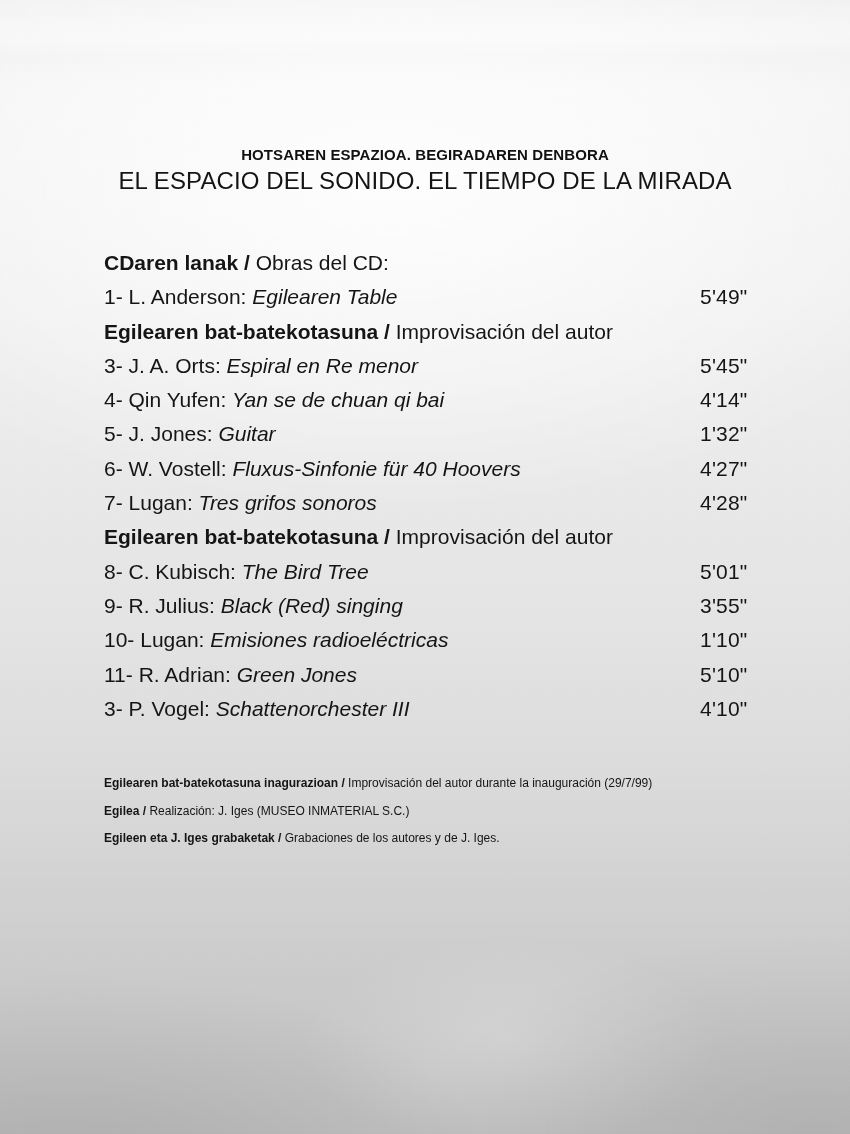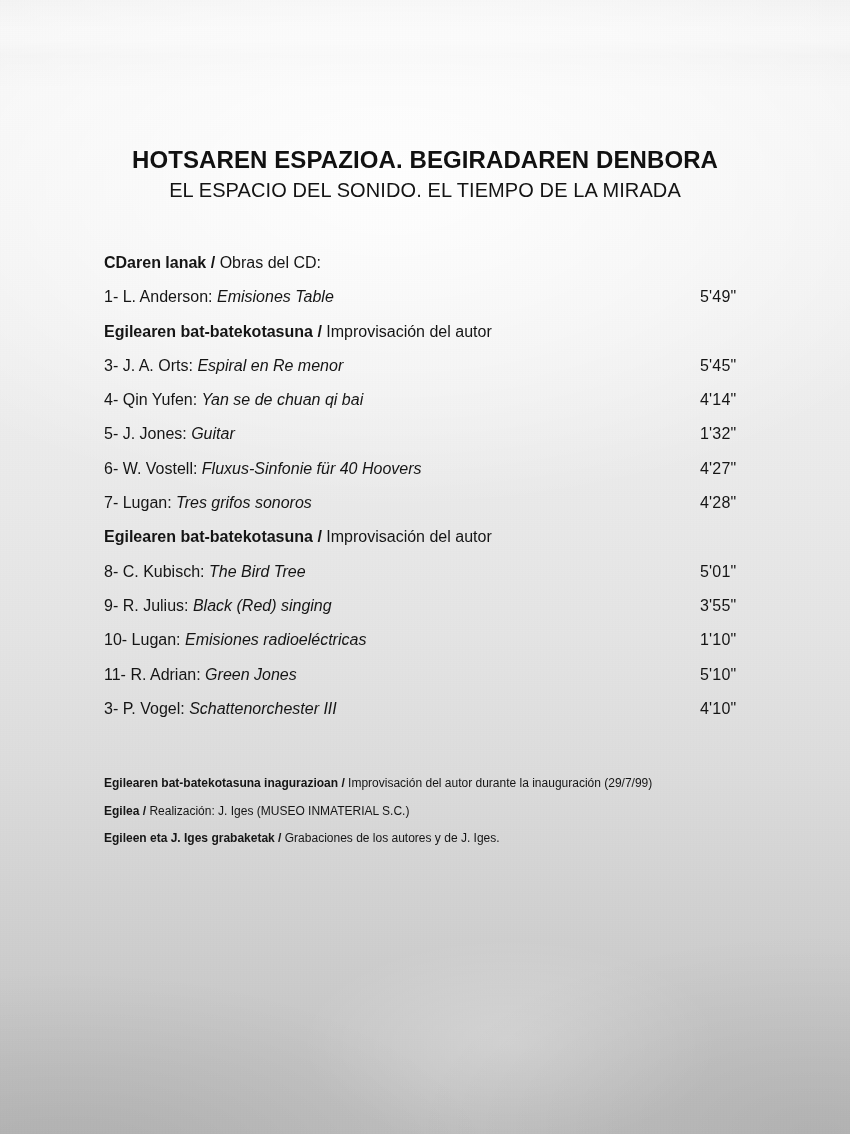--- a/index.html
+++ b/index.html
@@ -85,42 +85,42 @@
 
   
   .title-block {
     position: absolute;
     left: 0;
     right: 0;
     top: 146px;
     text-align: center;
   }
   .title-main {
-    font-size: 24px;
+    font-size: 15px;
     font-weight: bold;
     letter-spacing: 0.1px;
     line-height: 1.16;
     color: #111;
   }
   .title-sub {
-    font-size: 20px;
+    font-size: 24px;
     font-weight: normal;
     letter-spacing: 0.1px;
     line-height: 1.2;
     margin-top: 4px;
     color: #141414;
   }
 
   
   .body {
     position: absolute;
     left: 104px;
     top: 246px;
     width: 690px;
-    font-size: 16px;
+    font-size: 21px;
   }
   .row {
     position: relative;
     height: 34.3px;
     line-height: 34.3px;
     white-space: nowrap;
   }
   .row.section {
     font-weight: bold;
   }
@@ -186,21 +186,21 @@
 
       <div class="row section">
         <span class="eu">CDaren lanak</span>
         <span class="slash">/</span>
         <span class="es">Obras del CD:</span>
       </div>
 
       <div class="row track">
         <span class="num">1-</span>
         <span class="author">L. Anderson:</span>
-        <span class="work">Emisiones Table</span>
+        <span class="work">Egilearen Table</span>
         <span class="dur">5'49"</span>
       </div>
 
       <div class="row section">
         <span class="eu">Egilearen bat-batekotasuna</span>
         <span class="slash">/</span>
         <span class="es">Improvisación del autor</span>
       </div>
 
       <div class="row track">

